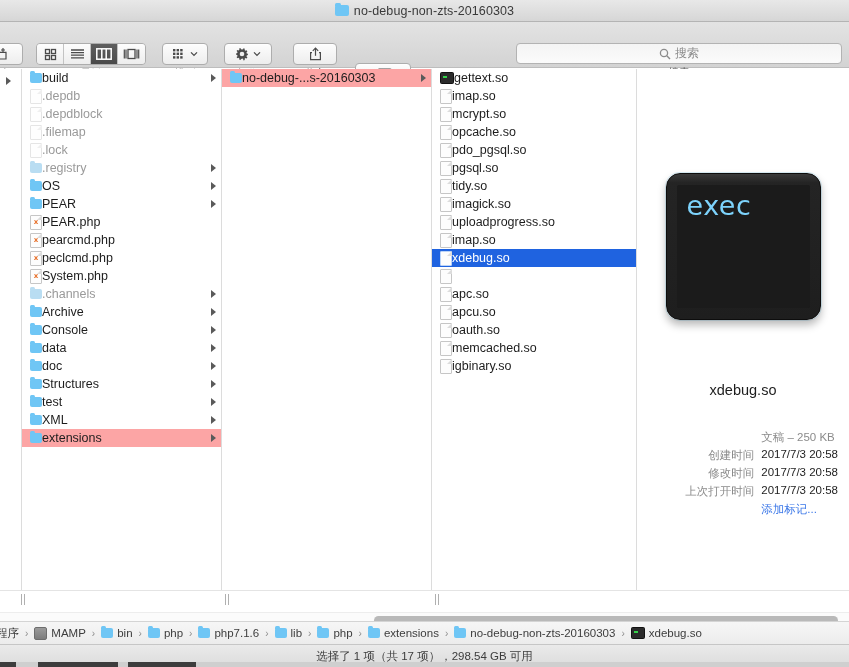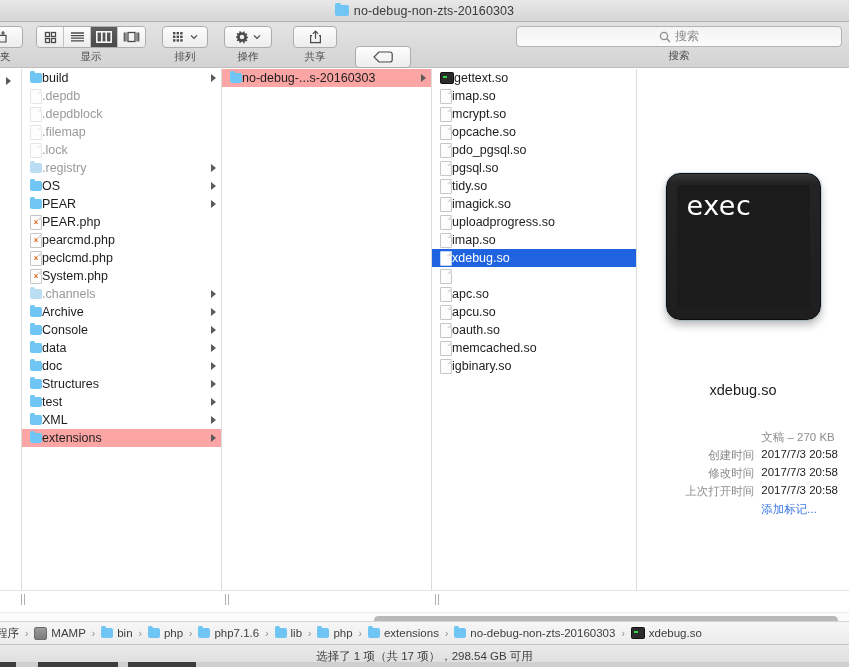--- a/index.html
+++ b/index.html
@@ -101,21 +101,21 @@
     width: 27px; display: flex; align-items: center; justify-content: center;
     background: linear-gradient(to bottom,#fdfdfd,#ededed);
     border-right: 1px solid #c3c3c3;
   }
   .seg > div:last-child { border-right: none; }
   .seg > div.active { background: linear-gradient(to bottom,#5e5e5e,#4a4a4a); }
 
   .newfolder-btn {
     position: absolute; left: -22px; top: 4px; width: 44px;
   }
-  .tb-item { position: absolute; top: 4px; display: flex; flex-direction: column; align-items: center; }
+  .tb-item { position: absolute; top: 21px; display: flex; flex-direction: column; align-items: center; }
 
   .searchfield {
     height: 21px; border: 1px solid #b3b3b3; border-radius: 4px;
     background: linear-gradient(to bottom,#f4f4f4,#fbfbfb);
     display: flex; align-items: center; justify-content: center; gap: 4px;
     width: 326px;
   }
   .search-ph { font-size: 12px; color: #8c8c8c; }
 
   
@@ -154,21 +154,21 @@
     background: linear-gradient(to bottom,#3a3a3a 0%, #242424 6%, #1e1e1e 100%);
     border: 1px solid #0d0d0d;
     box-shadow: 0 5px 9px rgba(0,0,0,.28), 0 0 0 1px rgba(190,225,240,.55);
     padding: 11px 10px; position: relative;
   }
   .pv-screen {
     width: 100%; height: 100%; background: #1b1b1b; border-radius: 2px;
     padding: 7px 10px;
   }
   .pv-exec {
-    color: #ffffff; font-size: 27px; line-height: 1;
+    color: #7dd3fc; font-size: 27px; line-height: 1;
     font-family: "DejaVu Sans", sans-serif; letter-spacing: .5px;
   }
   .pv-title {
     text-align: center; font-size: 14.5px; color: #1d1d1d; margin-top: 62px;
   }
   .pv-meta { margin-top: 30px; padding-right: 11px; font-size: 11.5px; }
   .pv-meta table { margin-left: auto; border-collapse: collapse; }
   .pv-meta td { padding: 1.5px 0; vertical-align: top; }
   .pv-meta td.k { color: #8b8b8b; text-align: right; padding-right: 7px; white-space: nowrap; }
   .pv-meta td.v { color: #1d1d1d; text-align: left; white-space: nowrap; }
@@ -536,21 +536,21 @@
             <div class="pv-exec">exec</div>
           </div>
         </div>
       </div>
       <div class="pv-title">xdebug.so</div>
       <div class="pv-meta">
         <table>
           <tbody>
               <tr>
             <td class="k"></td>
-            <td class="v grey">文稿 – 270 KB</td>
+            <td class="v grey">文稿 – 250 KB</td>
           </tr>
           </tbody>
             <tbody id="meta-rows">
               <tr>
                 <td class="k">创建时间</td>
                 <td class="v">2017/7/3 20:58</td>
               </tr>
               <tr>
                 <td class="k">修改时间</td>
                 <td class="v">2017/7/3 20:58</td>

